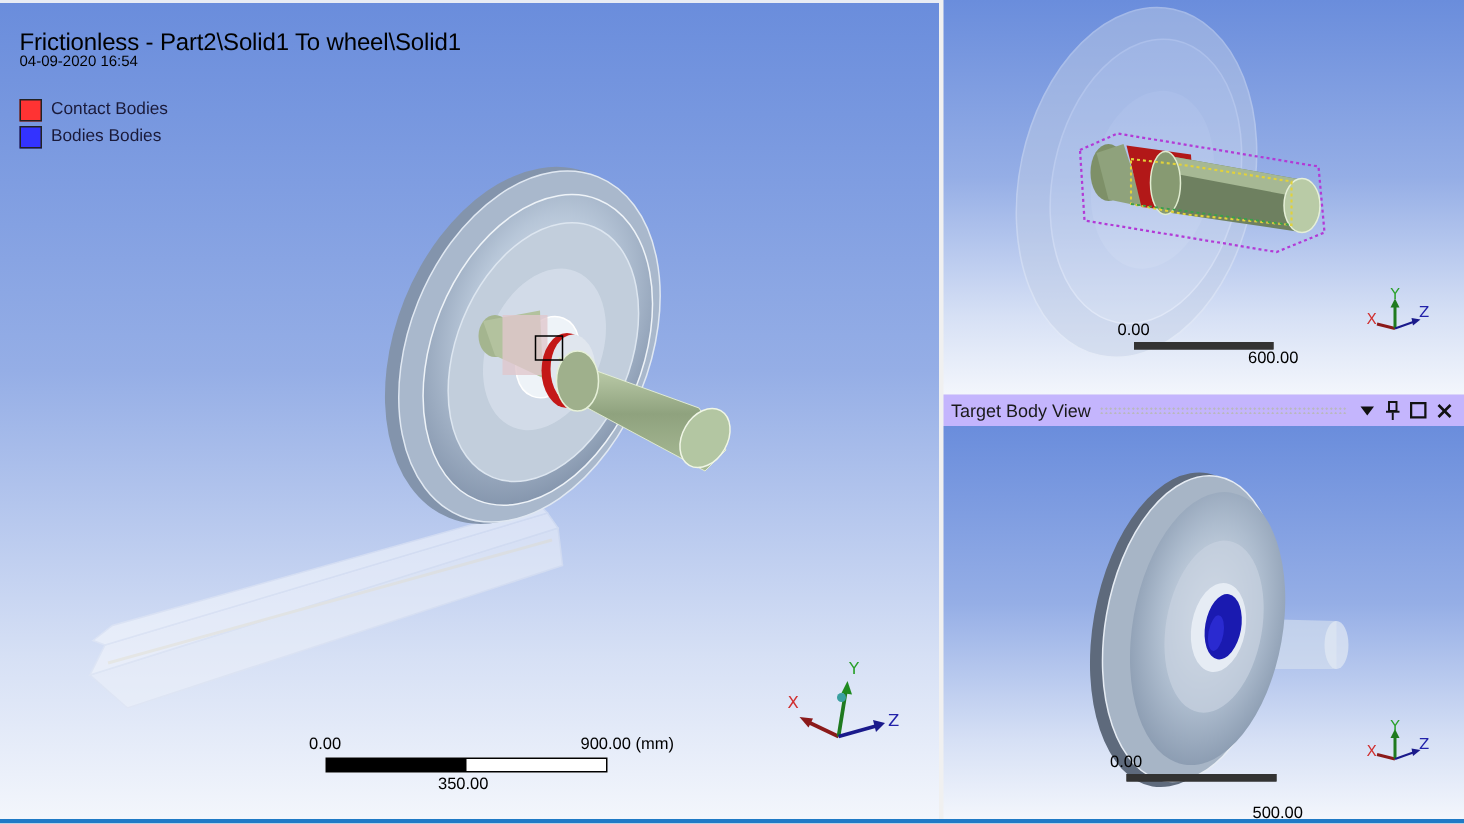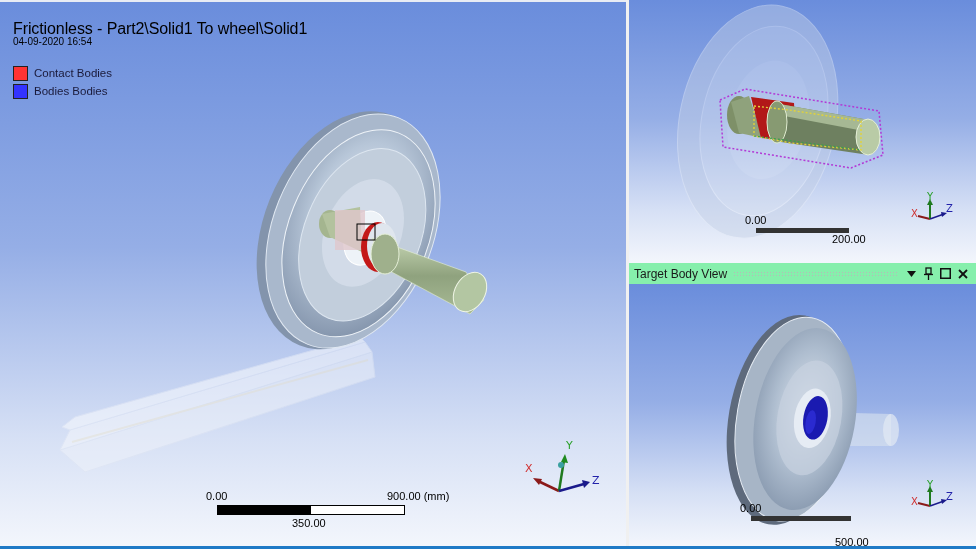--- a/index.html
+++ b/index.html
@@ -32,21 +32,21 @@
   .ansys-version b { font-weight: bold; }
 
   .scale { position: absolute; font-size: 11px; color: #000; }
   .scale-bar { position: absolute; height: 10px; border: 1px solid #000; background: #fff; }
   .scale-bar .fill { height: 100%; background: #000; }
 
   .triad-label { position: absolute; font-size: 11px; font-family: "DejaVu Sans", sans-serif; }
 
   .pane-header {
     position: absolute; left: 629px; top: 263px; width: 347px; height: 21px;
-    background: #86efac; display: flex; align-items: center; padding-left: 5px;
+    background: #c4b5fd; display: flex; align-items: center; padding-left: 5px;
     font-size: 12px; color: #1a1a1a;
   }
   .pane-header .dots { flex: 1; height: 5px; margin: 0 6px 0 6px;
     background-image: radial-gradient(#b8b8b8 0.7px, transparent 0.8px);
     background-size: 3px 3px; }
   .pane-btn { width: 15px; height: 15px; display: flex; align-items: center; justify-content: center; font-size: 11px; color: #111; margin-right: 2px; cursor: pointer; }
 
   svg { position: absolute; overflow: visible; }
 </style>
 </head>
@@ -154,21 +154,21 @@
     <polygon points="145,103 240,120 240,132 150,115" fill="#a6b894"></polygon>
     <ellipse cx="148" cy="122" rx="10" ry="21" fill="#879a72" stroke="#e0ecd0"></ellipse>
     <ellipse cx="239" cy="137" rx="12" ry="18" fill="#b9cba6" stroke="#e6f0d8"></ellipse>
 
     <polygon points="91,100 116,89 250,111 254,155 222,168 94,147" fill="none" stroke="#b23ad6" stroke-width="1.5" stroke-dasharray="2,2"></polygon>
     <polygon points="125,106 160,110 232,121 232,150 162,143 125,136" fill="none" stroke="#e2d23a" stroke-width="1.4" stroke-dasharray="2,2"></polygon>
     <line x1="125" y1="136" x2="232" y2="150" stroke="#3aa04a" stroke-width="1.2" stroke-dasharray="2,2"></line>
   </svg>
   <div class="scale" style="left:116px;top:214px">0.00</div>
   <div class="scale-bar" style="left:127px;top:228px;width:93px;height:5px;background:#333;border-color:#333"></div>
-  <div class="scale" style="left:203px;top:233px">200.00</div>
+  <div class="scale" style="left:203px;top:233px">600.00</div>
 
   <svg width="40" height="30" style="left:283px;top:195px">
     <line x1="18" y1="24" x2="6" y2="21" stroke="#8b1a1a" stroke-width="2"></line>
     <line x1="18" y1="24" x2="18" y2="8" stroke="#1f7a1f" stroke-width="2"></line>
     <polygon points="18,4 21,10 15,10" fill="#1f7a1f"></polygon>
     <line x1="18" y1="24" x2="32" y2="19" stroke="#1a1a8b" stroke-width="1.5"></line>
     <polygon points="35,18 29,17 30,22" fill="#1a1a8b"></polygon>
   </svg>
   <span class="triad-label" style="left:282px;top:208px;color:#d03030;font-size:10px">X</span>
   <span class="triad-label" style="left:298px;top:191px;color:#2aa02a;font-size:10px">Y</span>

